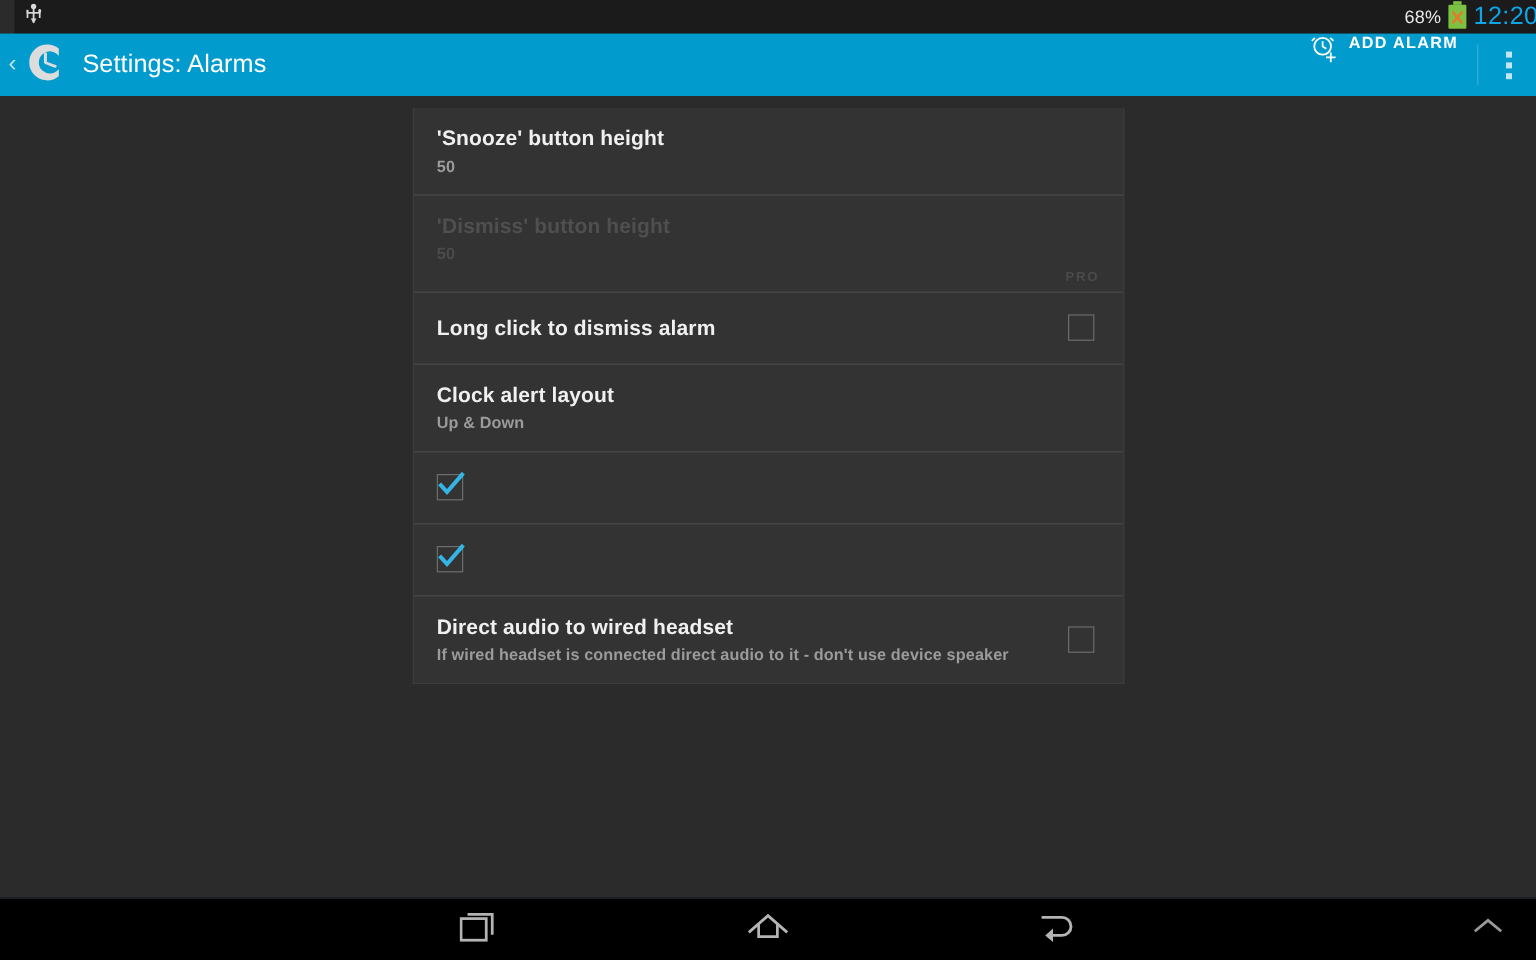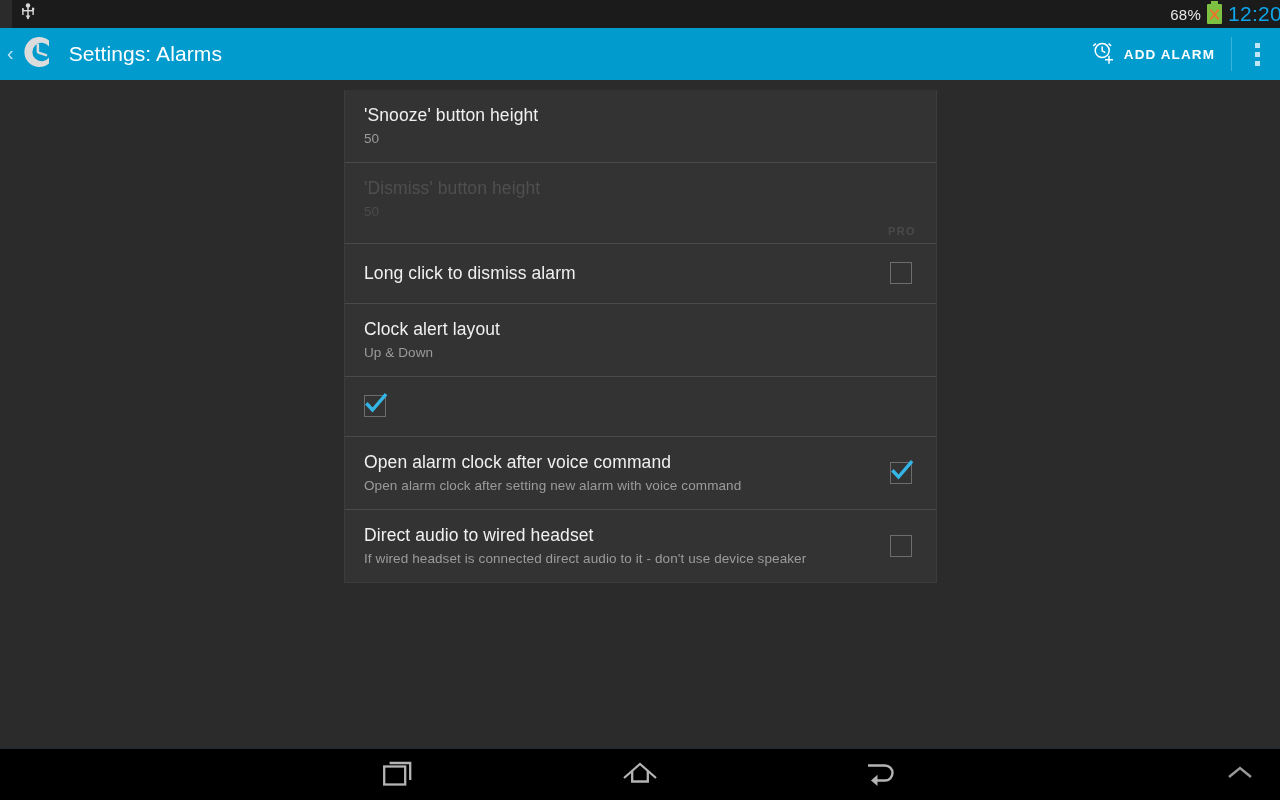--- a/index.html
+++ b/index.html
@@ -93,21 +93,20 @@
   }
   #app-logo { margin: 0 12px 0 2px; display: block; }
   #ab-title {
     color: #ffffff;
     font-size: 21px;
     letter-spacing: .1px;
   }
   #ab-spacer { flex: 1 1 auto; }
   #add-alarm-btn {
     display: flex;
-    align-items: center;
     gap: 9px;
     height: 52px;
     padding: 0 14px 0 12px;
     cursor: pointer;
   }
   #add-alarm-label {
     color: #ffffff;
     font-size: 13.5px;
     font-weight: bold;
     letter-spacing: 1.1px;
@@ -154,21 +153,21 @@
   .pref-row {
     position: relative;
     padding: 14px 20px 14px 19px;
     box-sizing: border-box;
     min-height: 60px;
     display: flex;
     align-items: center;
     cursor: pointer;
   }
   .pref-row + .pref-row { border-top: 1px solid #4a4a4a; }
-  .pref-texts { flex: 1 1 auto; padding-right: 12px; }
+  .pref-texts { flex: 1 1 auto; padding-right: 12px; font-weight: bold; }
   .pref-title {
     color: #f0f0f0;
     font-size: 17.5px;
     line-height: 1.3;
     letter-spacing: .1px;
   }
   .pref-summary {
     color: #9b9b9b;
     font-size: 13.5px;
     line-height: 1.35;
@@ -338,24 +337,20 @@
 
       <div class="pref-row">
         <span class="checkbox checked">
           <svg width="26" height="26" viewBox="0 0 26 26" aria-hidden="true">
             <path d="M4.5 13.5 L9.5 19 L22 4.5" fill="none" stroke="#33b5e5" stroke-width="3.4" stroke-linecap="square" stroke-linejoin="miter"></path>
           </svg>
         </span>
       </div>
 
       <div class="pref-row">
-        <div class="pref-texts">
-          <div class="pref-title">Open alarm clock after voice command</div>
-          <div class="pref-summary">Open alarm clock after setting new alarm with voice command</div>
-        </div>
         <span class="checkbox checked">
           <svg width="26" height="26" viewBox="0 0 26 26" aria-hidden="true">
             <path d="M4.5 13.5 L9.5 19 L22 4.5" fill="none" stroke="#33b5e5" stroke-width="3.4" stroke-linecap="square" stroke-linejoin="miter"></path>
           </svg>
         </span>
       </div>
 
       <div class="pref-row">
         <div class="pref-texts">
           <div class="pref-title">Direct audio to wired headset</div>

